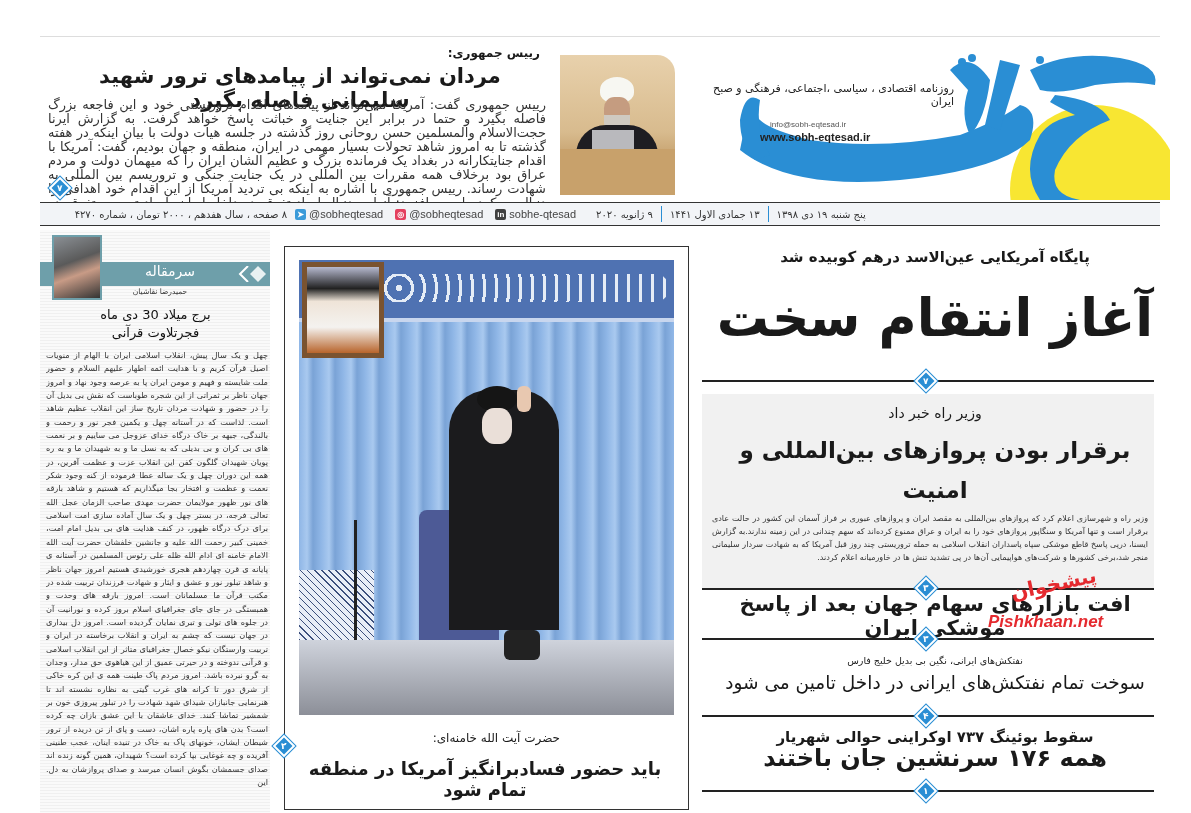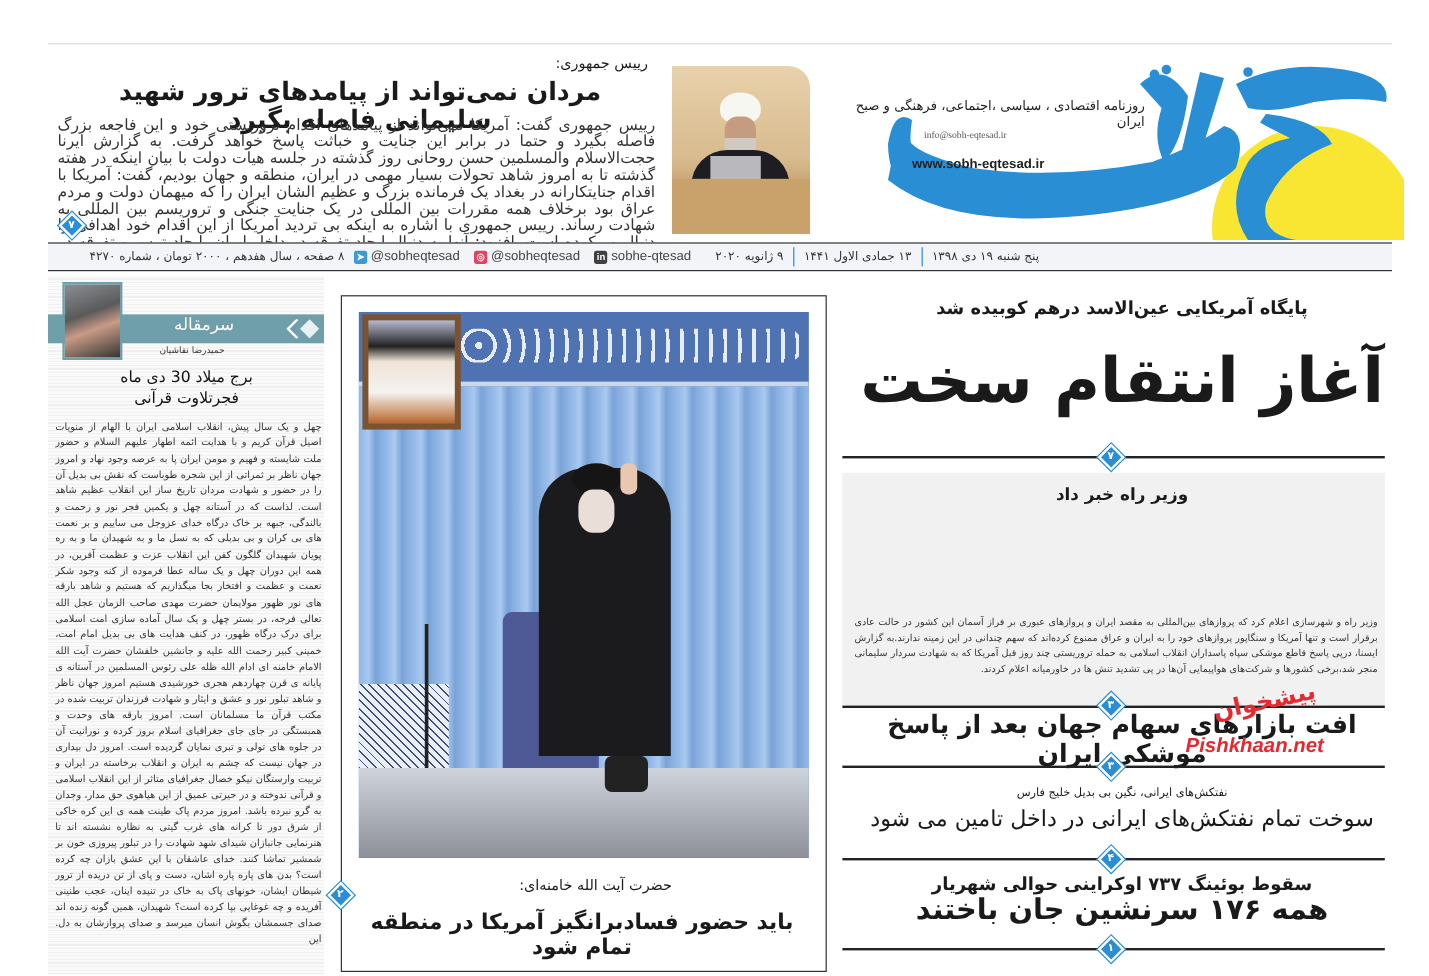--- a/index.html
+++ b/index.html
@@ -9,23 +9,23 @@
 .rtl{direction:rtl;text-align:right}
 .center{text-align:center}
 
 
 #topline{left:40px;top:36px;width:1120px;height:1px;background:#ddd}
 
 
 #logo{left:700px;top:40px;width:470px;height:160px}
 #logo svg{width:100%;height:100%}
 #tagline{left:704px;top:82px;width:250px;font-size:11px;color:#222;direction:rtl;text-align:right}
-#email{left:770px;top:108px;font-size:8px;color:#555;font-family:Liberation Serif, serif}
+#email{left:770px;top:120px;font-size:8px;color:#555;font-family:Liberation Sans, sans-serif}
 #website{left:760px;top:131px;font-size:11px;font-weight:bold;color:#222;font-family:"Liberation Sans",sans-serif}
-#lead-kicker{left:60px;top:46px;width:480px;font-size:12px;font-weight:normal}
+#lead-kicker{left:60px;top:46px;width:480px;font-size:12px;font-weight:bold}
 #lead-title{left:60px;top:64px;width:480px;font-size:21px;font-weight:bold}
 #lead-body{left:48px;top:98px;width:498px;font-size:13px;line-height:14px;color:#333;text-align:justify}
 #lead-photo{left:560px;top:55px;width:115px;height:140px;border-radius:0 18px 0 0;overflow:hidden;background:linear-gradient(180deg,#e8d1ac 0%,#d8bb8e 55%,#c9a674 70%,#bfa27a 100%)}
 #lead-photo .head{position:absolute;left:40px;top:22px;width:34px;height:26px;border-radius:50% 50% 40% 40%;background:#f7f7f2}
 #lead-photo .face{position:absolute;left:44px;top:42px;width:26px;height:28px;border-radius:40%;background:#c59c80}
 #lead-photo .beard{position:absolute;left:44px;top:60px;width:26px;height:16px;border-radius:0 0 50% 50%;background:#cfc9c1}
 #lead-photo .robe{position:absolute;left:16px;top:70px;width:82px;height:30px;border-radius:30px 30px 0 0;background:#1e1d22}
 #lead-photo .laptop{position:absolute;left:32px;top:75px;width:42px;height:22px;background:#b9b9bd}
 #lead-photo .desk{position:absolute;left:0;top:94px;width:115px;height:46px;background:#c8a16b}
 
@@ -68,21 +68,21 @@
 #photo .crowd{position:absolute;left:0;top:380px;width:375px;height:75px;background:linear-gradient(180deg,#cfd3dc,#8c8f98)}
 #photo .cam{position:absolute;left:205px;top:370px;width:36px;height:30px;background:#222;border-radius:6px}
 #photo-kicker{left:300px;top:731px;width:260px;font-size:12px;text-align:right;direction:rtl}
 #photo-title{left:290px;top:758px;width:390px;font-size:18px;font-weight:bold;text-align:center;direction:rtl}
 
 
 #r-kicker{left:705px;top:248px;width:460px;font-size:15px;font-weight:bold;text-align:center;direction:rtl}
 #r-title{left:705px;top:288px;width:460px;font-size:52px;font-weight:bold;text-align:center;direction:rtl;letter-spacing:-1px}
 .hr{height:1.5px;background:#222}
 #r-box{left:702px;top:394px;width:452px;height:194px;background:#f1f1f1}
-#r2-kicker{left:705px;top:405px;width:460px;font-size:14px;font-weight:bold;text-align:center;direction:rtl}
+#r2-kicker{left:705px;top:405px;width:460px;font-size:14px;font-weight:normal;text-align:center;direction:rtl}
 #r2-title{left:705px;top:430px;width:460px;font-size:23px;font-weight:bold;text-align:center;direction:rtl;line-height:40px}
 #r2-body{left:712px;top:512px;width:436px;font-size:8px;line-height:13px;color:#333;direction:rtl;text-align:justify}
 #r3-title{left:705px;top:592px;width:460px;font-size:21px;font-weight:bold;text-align:center;direction:rtl}
 #wm-text{left:988px;top:612px;font-family:"Liberation Sans",sans-serif;font-style:italic;font-weight:bold;font-size:17px;color:#e52a2f}
 #wm-fa{left:1010px;top:572px;font-size:20px;color:#e52a2f;font-weight:bold;transform:rotate(-12deg);direction:rtl}
 #r4-kicker{left:705px;top:655px;width:460px;font-size:9.5px;text-align:center;direction:rtl}
 #r4-title{left:705px;top:672px;width:460px;font-size:18.5px;font-weight:normal;text-align:center;direction:rtl}
 #r5-kicker{left:705px;top:728px;width:460px;font-size:15px;font-weight:bold;text-align:center;direction:rtl}
 #r5-title{left:705px;top:744px;width:460px;font-size:24px;font-weight:bold;text-align:center;direction:rtl}
 </style>
@@ -186,20 +186,21 @@
 <div class="abs" id="r-kicker">پایگاه آمریکایی عین‌الاسد درهم کوبیده شد</div>
 <div class="abs" id="r-title">آغاز انتقام سخت</div>
 <div class="abs hr" style="left:702px;top:380px;width:452px"></div>
 <div class="abs diamond" style="left:918px;top:373px">
     <span>۷</span>
   </div>
 
 <div class="abs" id="r-box"></div>
 <div class="abs" id="r2-kicker">وزیر راه خبر داد</div>
 <div class="abs" id="r2-title">
+  <div>برقرار بودن پروازهای بین‌المللی و امنیت</div>
 </div>
 <div class="abs" id="r2-body">وزیر راه و شهرسازی اعلام کرد که پروازهای بین‌المللی به مقصد ایران و پروازهای عبوری بر فراز آسمان این کشور در حالت عادی برقرار است و تنها آمریکا و سنگاپور پروازهای خود را به ایران و عراق ممنوع کرده‌اند که سهم چندانی در این زمینه ندارند.به گزارش ایسنا، درپی پاسخ قاطع موشکی سپاه پاسداران انقلاب اسلامی به حمله تروریستی چند روز قبل آمریکا که به شهادت سردار سلیمانی منجر شد،برخی کشورها و شرکت‌های هواپیمایی آن‌ها در پی تشدید تنش ها در خاورمیانه اعلام کردند.</div>
 <div class="abs hr" style="left:702px;top:588px;width:452px"></div>
 <div class="abs diamond" style="left:918px;top:580px">
     <span>۳</span>
   </div>
 
 <div class="abs" id="r3-title">افت بازارهای سهام جهان بعد از پاسخ موشکی ایران</div>
 <div class="abs hr" style="left:702px;top:638px;width:452px"></div>
 <div class="abs diamond" style="left:918px;top:631px">

